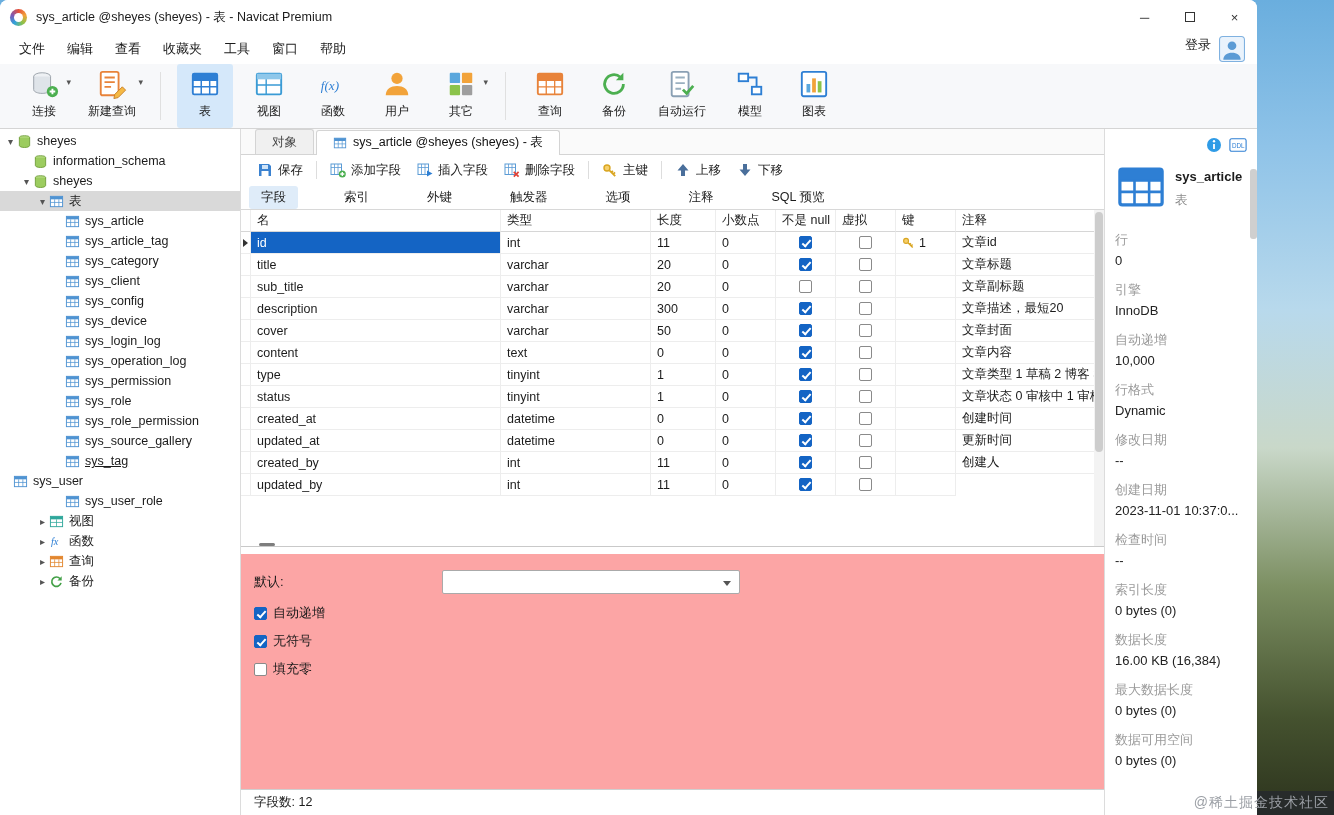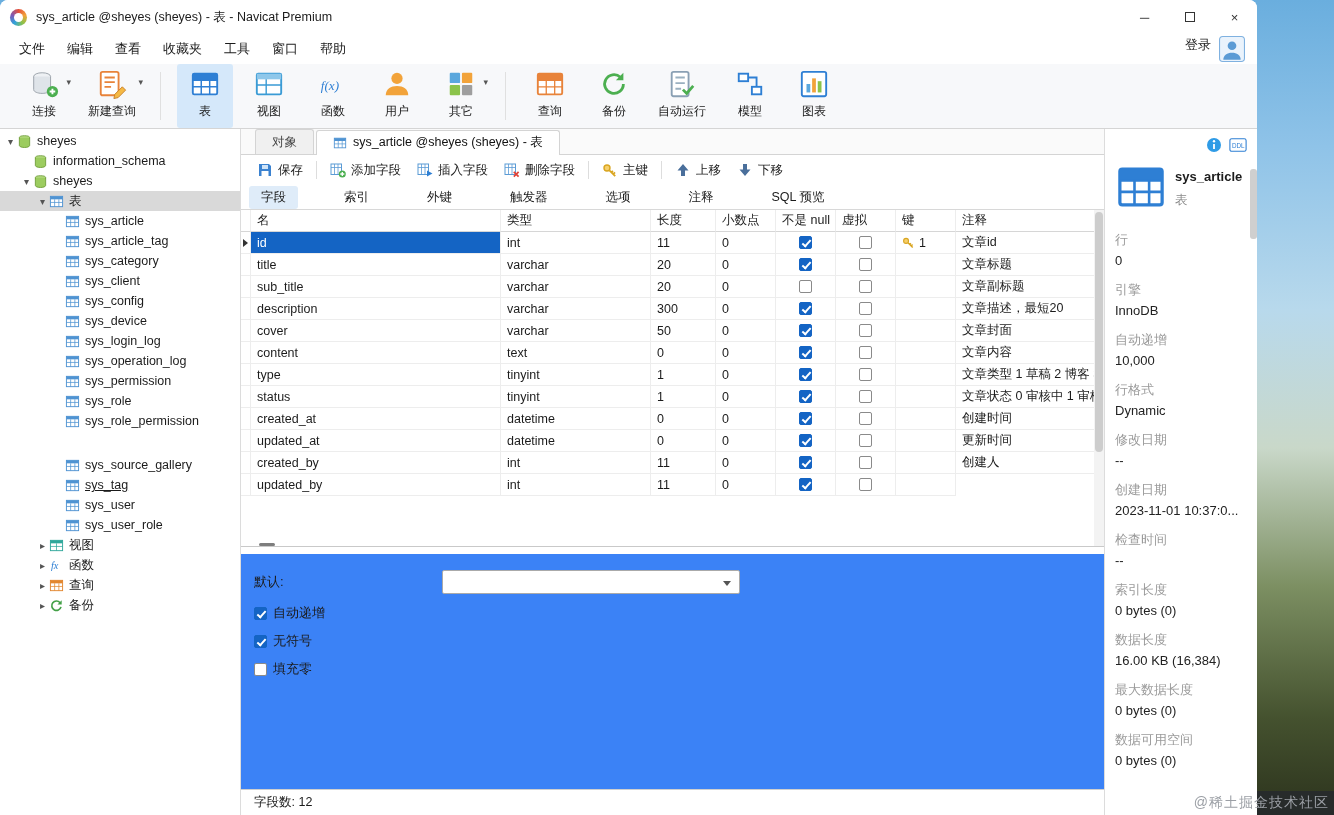--- a/index.html
+++ b/index.html
@@ -95,21 +95,21 @@
   .checkbox.checked::after { content:""; position:absolute; left:4px; top:1px; width:3px; height:7px;
     border:solid #fff; border-width:0 2px 2px 0; transform:rotate(42deg); }
 
   .vscroll { position:absolute; right:0; top:0; bottom:0; width:10px; background:#f3f3f3; }
   .vscroll .thumb { position:absolute; left:1px; right:1px; top:2px; height:240px; background:#cdcdcd; border-radius:4px; }
 
   .splitter { height:8px; border-top:1px solid #c9c9c9; position:relative; background:#fff; flex:0 0 auto; }
   .splitter .handle { position:absolute; left:18px; top:-4px; width:16px; height:3px; background:#7e7e7e; border-radius:2px; }
 
   
-  .props { flex:1; padding:16px 0 0 13px; background:#3b82f6; min-height:0; }
+  .props { flex:1; padding:16px 0 0 13px; background:#fca5a5; min-height:0; }
   .default-row { display:flex; align-items:center; }
   .default-label { width:188px; font-size:13px; }
   .combo { width:298px; height:24px; border:1px solid #aaa; background:#fff; position:relative; border-radius:2px; }
   .combo::after { content:""; position:absolute; right:8px; top:10px; border-left:4px solid transparent;
     border-right:4px solid transparent; border-top:5px solid #555; }
   .checkrow { display:flex; align-items:center; gap:6px; margin-top:10px; font-size:13px; }
 
   .statusbar { height:26px; border-top:1px solid #cfcfcf; display:flex; align-items:center; padding-left:13px; font-size:12.5px; background:#fff; flex:0 0 auto;text-align:center; }
 
   
@@ -457,21 +457,21 @@
             <span class="tree-arrow"></span>
             <span class="tree-icon">
               <svg viewBox="0 0 16 16">
                 <rect x="1.5" y="2.5" width="13" height="11" fill="#fff" stroke="#4f93d2"></rect>
                 <rect x="1.5" y="2.5" width="13" height="3.2" fill="#4f93d2"></rect>
                 <path d="M1.5 9h13M6 5.7v7.8M10.5 5.7v7.8" stroke="#4f93d2" stroke-width="0.8" fill="none"></path>
               </svg>
             </span>
             <span class="tree-label">sys_role_permission</span>
           </div>
-          <div class="tree-item" style="padding-left: 52px; margin-top: 24px;">
+          <div class="tree-item" style="padding-left: 52px;">
             <span class="tree-arrow"></span>
             <span class="tree-icon">
               <svg viewBox="0 0 16 16">
                 <rect x="1.5" y="2.5" width="13" height="11" fill="#fff" stroke="#4f93d2"></rect>
                 <rect x="1.5" y="2.5" width="13" height="3.2" fill="#4f93d2"></rect>
                 <path d="M1.5 9h13M6 5.7v7.8M10.5 5.7v7.8" stroke="#4f93d2" stroke-width="0.8" fill="none"></path>
               </svg>
             </span>
             <span class="tree-label">sys_source_gallery</span>
           </div>
@@ -479,21 +479,21 @@
             <span class="tree-arrow"></span>
             <span class="tree-icon">
               <svg viewBox="0 0 16 16">
                 <rect x="1.5" y="2.5" width="13" height="11" fill="#fff" stroke="#4f93d2"></rect>
                 <rect x="1.5" y="2.5" width="13" height="3.2" fill="#4f93d2"></rect>
                 <path d="M1.5 9h13M6 5.7v7.8M10.5 5.7v7.8" stroke="#4f93d2" stroke-width="0.8" fill="none"></path>
               </svg>
             </span>
             <span class="tree-label">sys_tag</span>
           </div>
-          <div class="tree-item" style="padding-left: 52px;">
+          <div class="tree-item" style="">
             <span class="tree-arrow"></span>
             <span class="tree-icon">
               <svg viewBox="0 0 16 16">
                 <rect x="1.5" y="2.5" width="13" height="11" fill="#fff" stroke="#4f93d2"></rect>
                 <rect x="1.5" y="2.5" width="13" height="3.2" fill="#4f93d2"></rect>
                 <path d="M1.5 9h13M6 5.7v7.8M10.5 5.7v7.8" stroke="#4f93d2" stroke-width="0.8" fill="none"></path>
               </svg>
             </span>
             <span class="tree-label">sys_user</span>
           </div>

